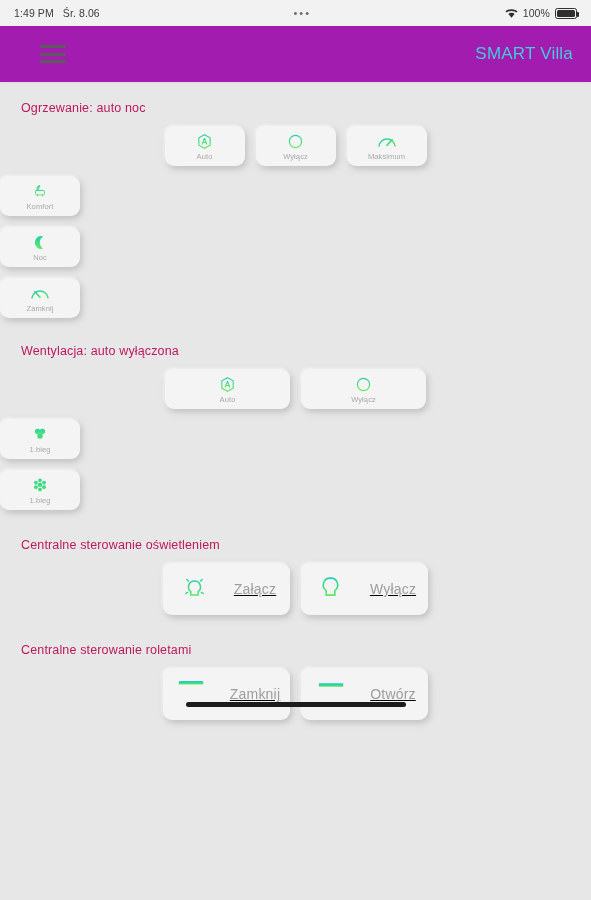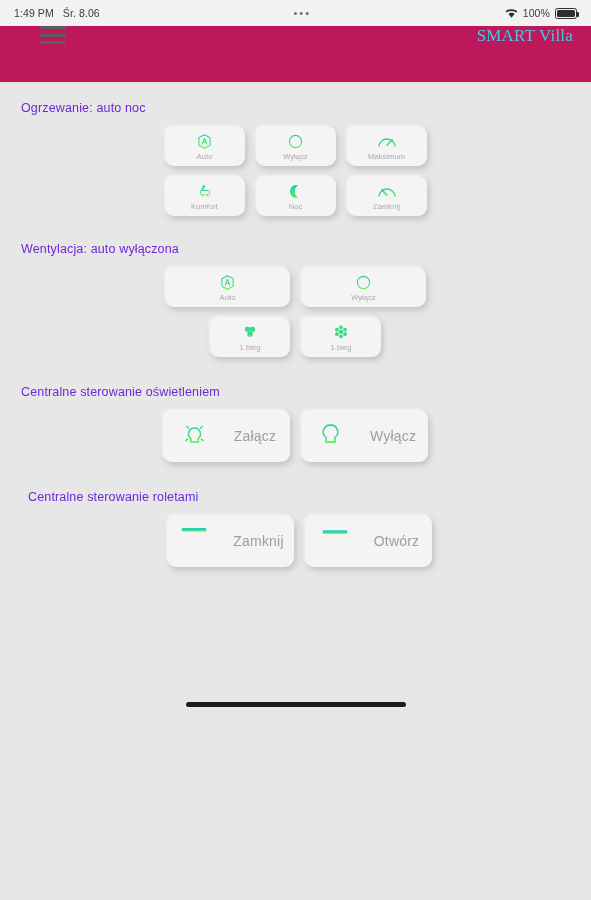--- a/index.html
+++ b/index.html
@@ -29,43 +29,42 @@
     position: relative; display: inline-block;
   }
   .batt:after {
     content: ""; position: absolute; right: -3px; top: 3px;
     width: 2px; height: 5px; background: #2f2f2f; border-radius: 0 1px 1px 0;
   }
   .batt i { position: absolute; left: 1px; top: 1px; bottom: 1px; right: 1px; background: #2f2f2f; border-radius: 1.5px; display: block; }
 
   
   .header {
-    height: 56px; background: #be185d;
-    display: flex; justify-content: space-between;
+    height: 56px; background: #a21caf;
+    display: flex; align-items: center; justify-content: space-between;
     padding: 0 18px 0 40px;
     box-shadow: 0 1px 2px rgba(0,0,0,0.05);
-    font-family: Liberation Serif, serif;
   }
   .hamburger { width: 26px; height: 18px; display: flex; flex-direction: column; justify-content: space-between; cursor: pointer; }
   .hamburger span { display: block; height: 3px; background: #5c5c5c; border-radius: 1px; }
   .brand { font-size: 17px; color: #46c9da; letter-spacing: 0.2px; }
 
   
   .content { padding: 0 0 0 0; }
   .section-title {
-    font-size: 12.5px; color: #6d28d9; letter-spacing: 0.15px;
+    font-size: 12.5px; color: #be185d; letter-spacing: 0.15px;
     padding-left: 21px;
   }
   .sec-heat   { padding-top: 19px; }
   .sec-vent   { padding-top: 26px; }
   .sec-light  { padding-top: 28px; }
-  .sec-blinds { padding-top: 28px; margin-left: 7px; }
+  .sec-blinds { padding-top: 28px; }
 
   .btn-row { display: flex; justify-content: center; gap: 11px; margin-top: 11px; }
-  .btn-row.r2 { margin-top: 10px; }
+  .btn-row.r2 { margin-top: 10px; flex-direction: column; }
 
   
   .tile {
     background: #f4f4f4;
     border-radius: 9px;
     box-shadow: 2px 3px 6px rgba(160,160,160,0.55), -1px -1px 3px rgba(255,255,255,0.85);
     display: flex; align-items: center; justify-content: center;
     cursor: pointer; user-select: none;
   }
   
@@ -77,21 +76,21 @@
   .tile.sm .ico { height: 19px; display: flex; align-items: center; justify-content: center; }
 
   
   .tile.wide { flex-direction: column; gap: 2px; width: 125px; height: 40px; }
   .tile.wide .lbl { font-size: 7.5px; color: #a9a9a9; letter-spacing: 0.1px; line-height: 1; }
   .tile.wide .ico { height: 19px; display: flex; align-items: center; justify-content: center; }
 
   
   .tile.lg {
     width: 127px; height: 52px;
-    gap: 25px; padding-left: 4px;
+    gap: 25px; padding-left: 4px; text-decoration: underline;
   }
   .tile.lg .ico { width: 28px; height: 32px; display: flex; align-items: center; justify-content: center; }
   .tile.lg .lbl { font-size: 14px; color: #9d9d9d; letter-spacing: 0.2px; }
 
   
   .home-ind {
     position: absolute; left: 50%; transform: translateX(-50%);
     bottom: 9px; width: 220px; height: 5px; background: #1c1c1c; border-radius: 3px;
   }
 </style>

